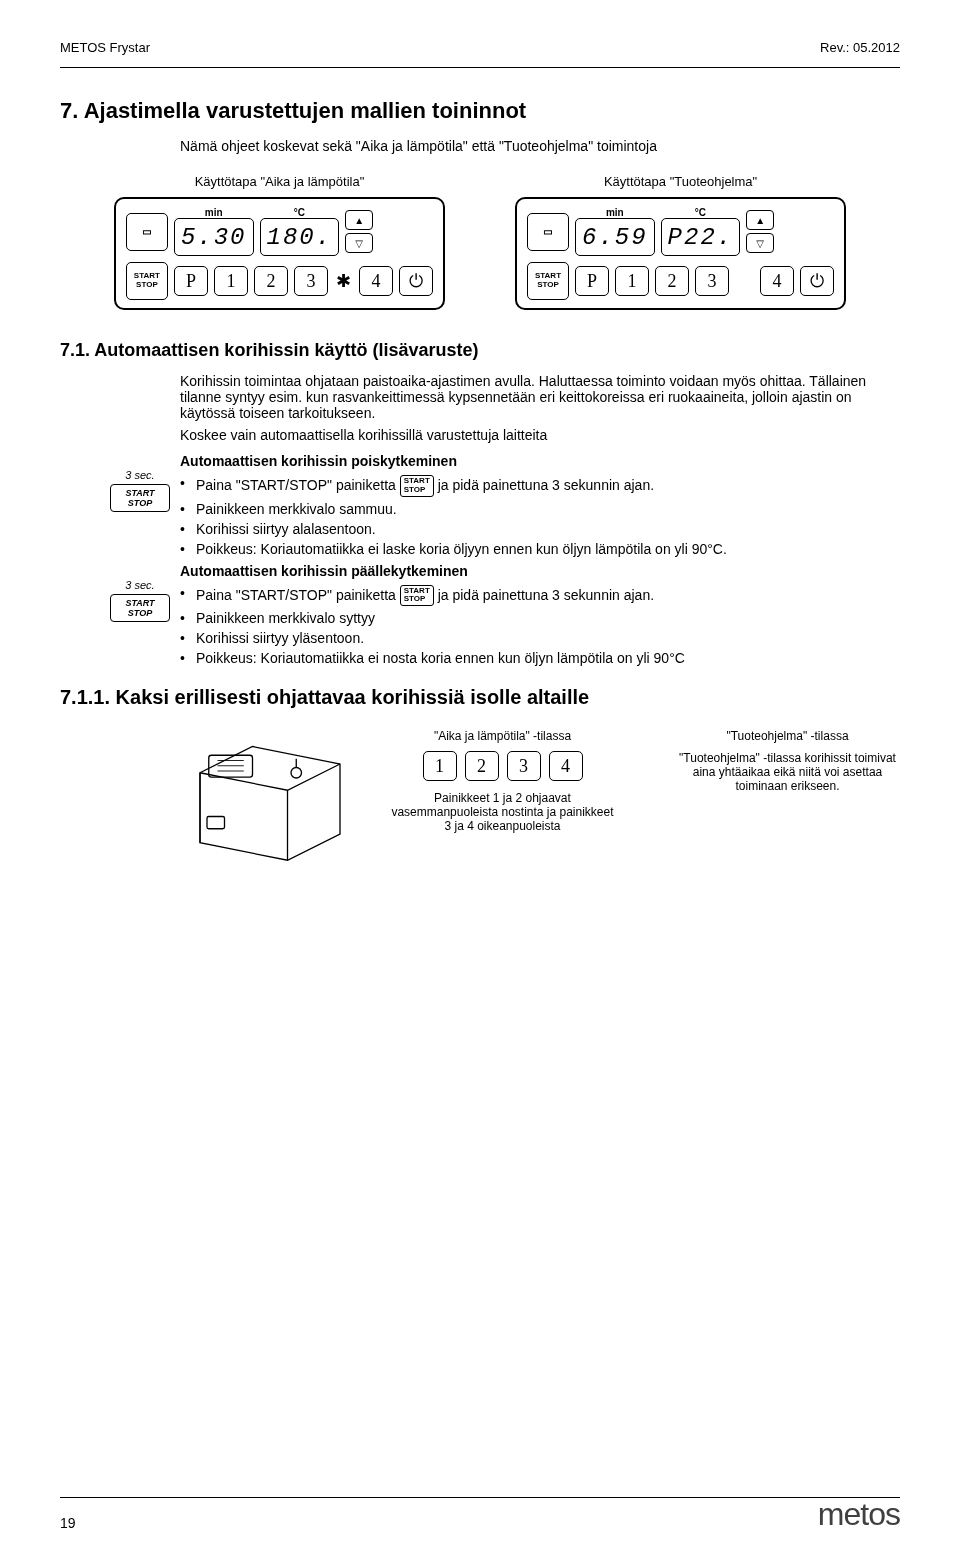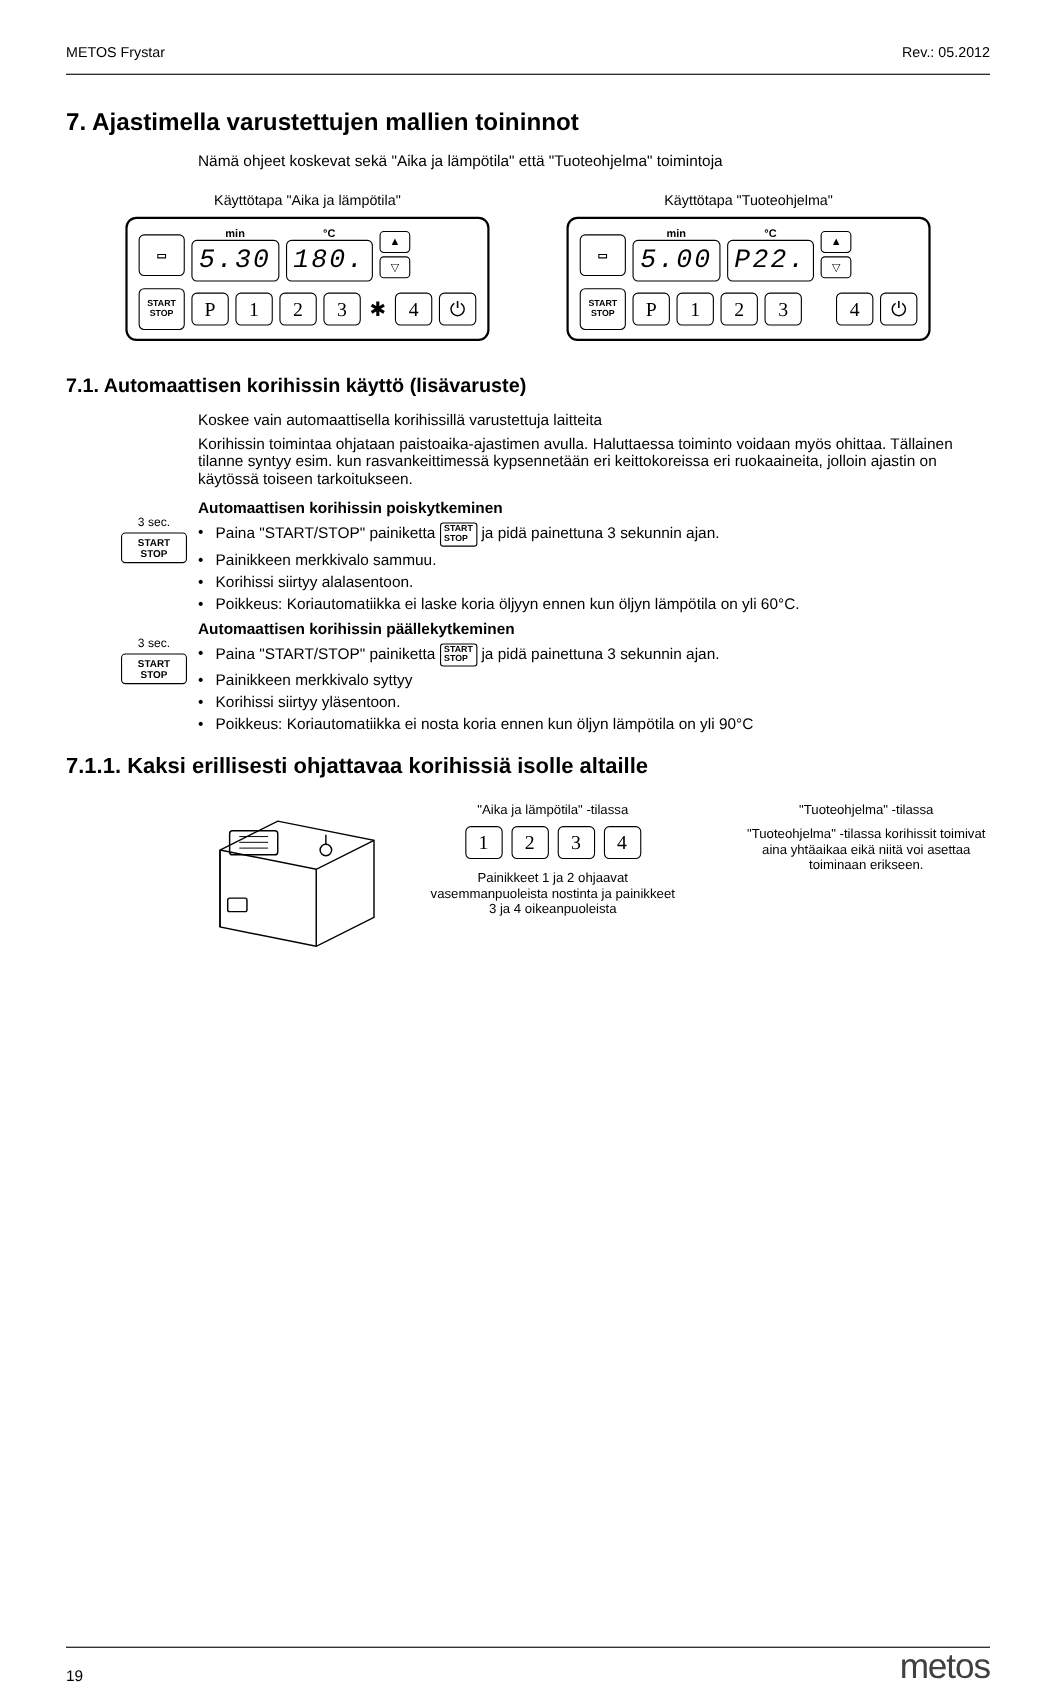--- a/index.html
+++ b/index.html
@@ -104,20 +104,21 @@
   .bold { font-weight: bold; }
   .steps { margin-top: 10px; }
   .step-group { position: relative; padding-left: 0; margin-bottom: 6px; }
   .left-indicator {
     position: absolute;
     left: -70px;
     top: 16px;
     width: 60px;
     text-align: center;
     font-size: 11px;
+    font-style: italic;
   }
   .left-indicator .ss-box {
     border: 1.5px solid #000;
     border-radius: 4px;
     padding: 3px 4px;
     font-size: 9px;
     font-weight: bold;
     margin-top: 3px;
     background: #fff;
   }
@@ -232,21 +233,21 @@
       </div>
     </div>
 
     <div class="panel-block">
       <div class="panel-caption">Käyttötapa "Tuoteohjelma"</div>
       <div class="control-panel">
         <div class="cp-top">
           <div class="cp-cell slot-small">▭</div>
           <div style="display:flex;flex-direction:column;align-items:center">
             <span class="unit-label">min</span>
-            <div class="lcd">5.00</div>
+            <div class="lcd">6.59</div>
           </div>
           <div style="display:flex;flex-direction:column;align-items:center">
             <span class="unit-label">°C</span>
             <div class="lcd">P22.</div>
           </div>
           <div class="arrows">
             <div class="tri">▲</div>
             <div class="tri">▽</div>
           </div>
         </div>
@@ -262,42 +263,42 @@
             <div class="btn-outline">4</div>
             <div class="btn-outline">⏻</div>
           </div>
         </div>
       </div>
     </div>
   </div>
 
   <h2>7.1. Automaattisen korihissin käyttö (lisävaruste)</h2>
   <div class="sub-block">
+    <p>Korihissin toimintaa ohjataan paistoaika-ajastimen avulla. Haluttaessa toiminto voidaan myös ohittaa. Tällainen tilanne syntyy esim. kun rasvankeittimessä kypsennetään eri keittokoreissa eri ruokaaineita, jolloin ajastin on käytössä toiseen tarkoitukseen.</p>
     <p>Koskee vain automaattisella korihissillä varustettuja laitteita</p>
-    <p>Korihissin toimintaa ohjataan paistoaika-ajastimen avulla. Haluttaessa toiminto voidaan myös ohittaa. Tällainen tilanne syntyy esim. kun rasvankeittimessä kypsennetään eri keittokoreissa eri ruokaaineita, jolloin ajastin on käytössä toiseen tarkoitukseen.</p>
 
     <div class="steps">
 
       <div class="step-group">
         <p class="bold">Automaattisen korihissin poiskytkeminen</p>
         <div class="left-indicator">
           <div>3 sec.</div>
           <div class="ss-box" style="white-space:pre">START
 STOP</div>
         </div>
         <ul class="bullets">
           <li>
             <span>Paina "START/STOP" painiketta </span>
             <span class="inline-ss" style="white-space:pre">START
 STOP</span>
             <span> ja pidä painettuna 3 sekunnin ajan.</span>
           </li>
           <li>Painikkeen merkkivalo sammuu.</li>
           <li>Korihissi siirtyy alalasentoon.</li>
-          <li>Poikkeus: Koriautomatiikka ei laske koria öljyyn ennen kun öljyn lämpötila on yli 60°C.</li>
+          <li>Poikkeus: Koriautomatiikka ei laske koria öljyyn ennen kun öljyn lämpötila on yli 90°C.</li>
         </ul>
       </div>
 
       <div class="step-group">
         <p class="bold">Automaattisen korihissin päällekytkeminen</p>
         <div class="left-indicator">
           <div>3 sec.</div>
           <div class="ss-box" style="white-space:pre">START
 STOP</div>
         </div>

